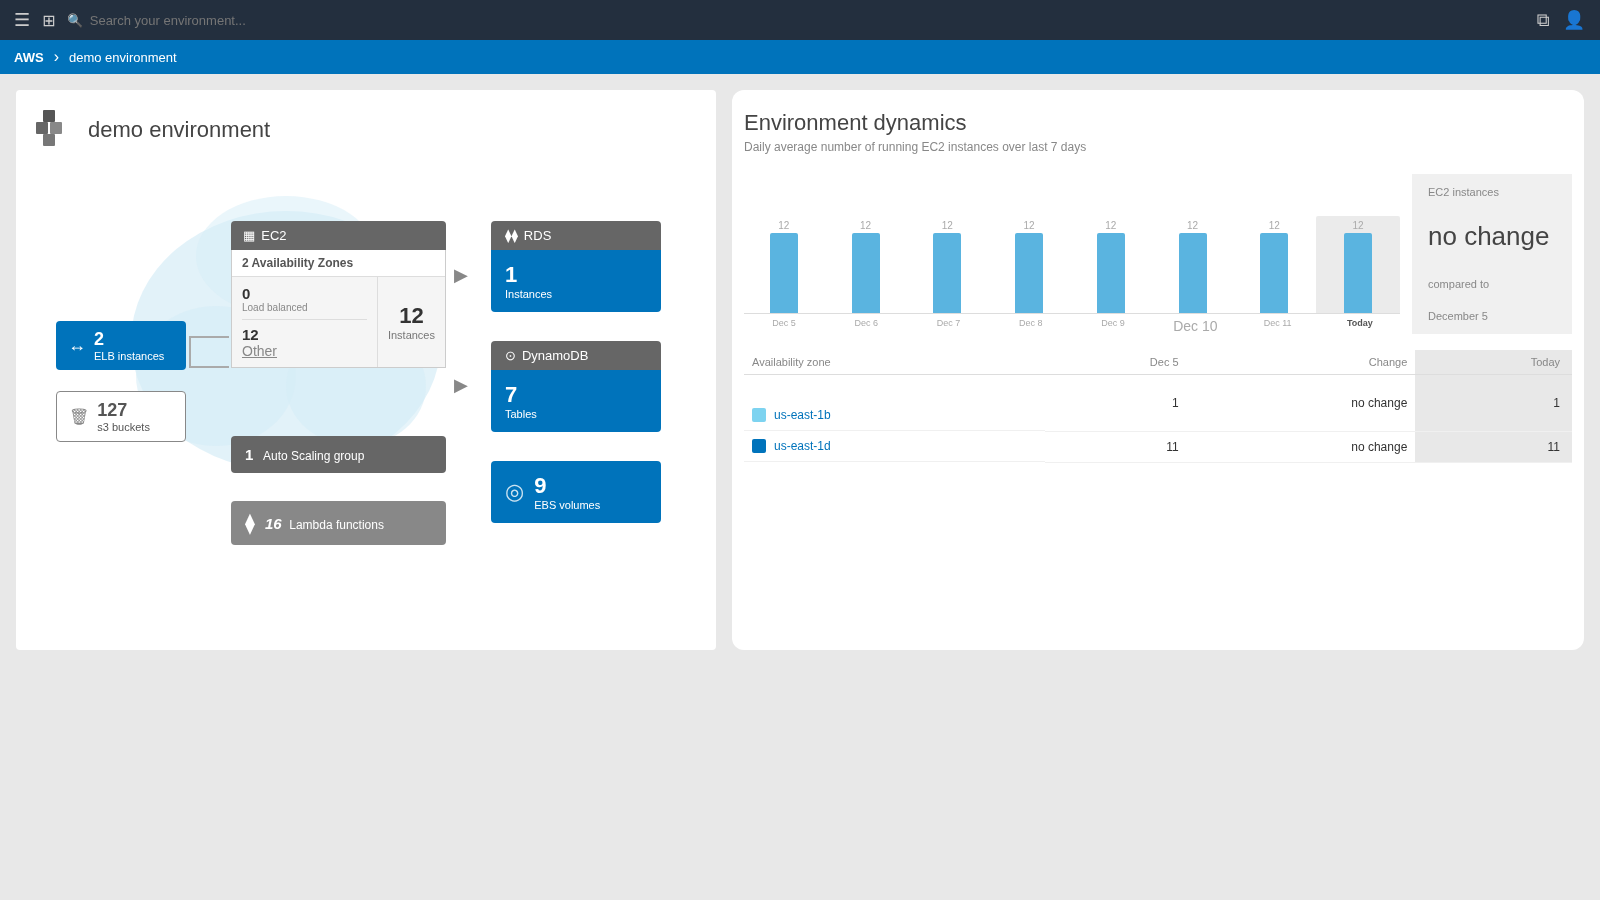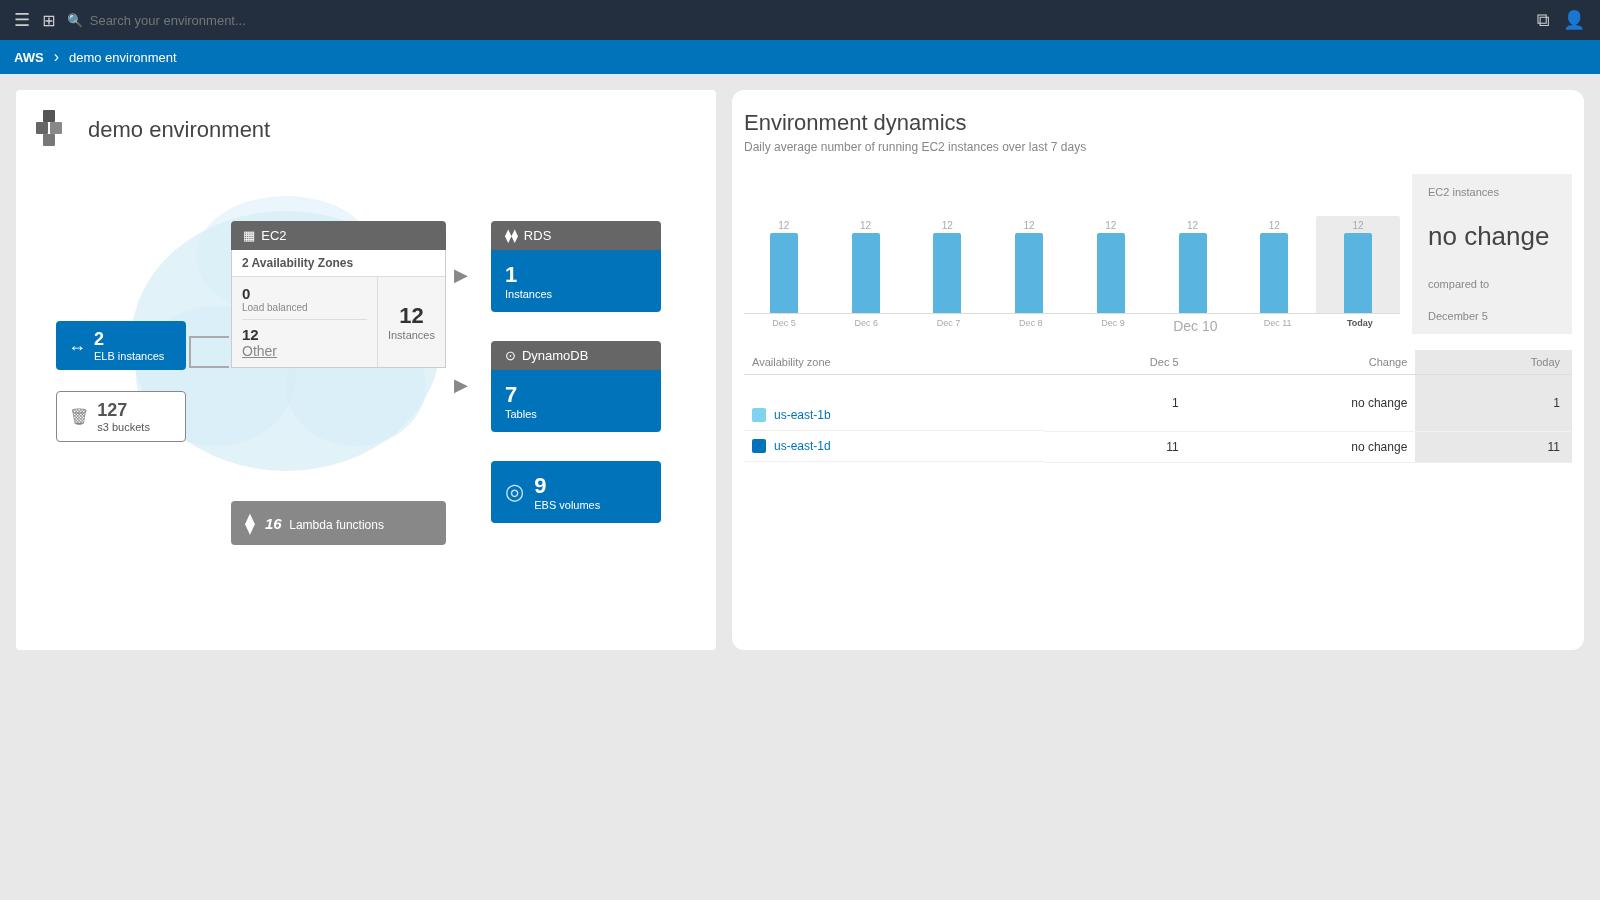--- a/index.html
+++ b/index.html
@@ -272,20 +272,24 @@
               </div>
             </div>
             <div style="padding:12px 10px;display:flex;flex-direction:column;align-items:center;justify-content:center;">
               <div style="font-size:22px;font-weight:bold;color:#333;">12</div>
               <div style="font-size:11px;color:#777;">Instances</div>
             </div>
           </div>
         </div>
       </div>
 
+      <div style="position:absolute;left:195px;top:270px;background:#666;border-radius:4px;padding:10px 14px;color:white;width:215px;">
+        <span style="font-size:15px;font-weight:bold;">1</span>
+        <span style="font-size:12px;margin-left:6px;">Auto Scaling group</span>
+      </div>
 
       <div style="position:absolute;left:195px;top:335px;background:#888;border-radius:4px;padding:10px 14px;color:white;width:215px;display:flex;align-items:center;gap:10px;">
         <span style="font-size:20px;">⧫</span>
         <div>
           <span style="font-size:15px;font-weight:bold;font-style:italic;">16</span>
           <span style="font-size:12px;margin-left:4px;">Lambda functions</span>
         </div>
       </div>
 
       <div style="position:absolute;left:455px;top:55px;">

